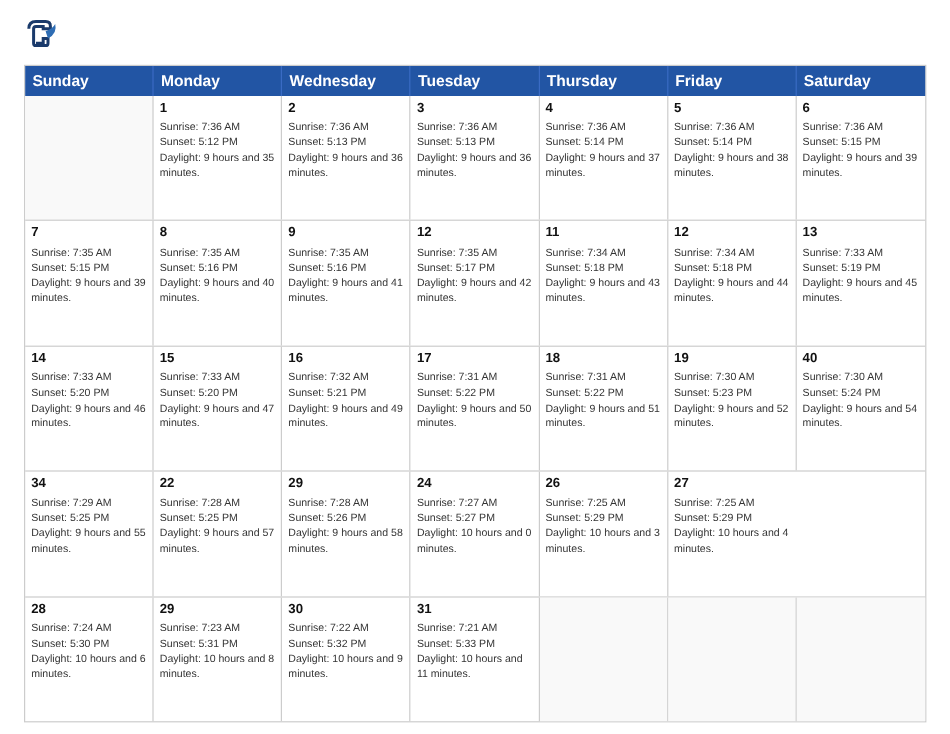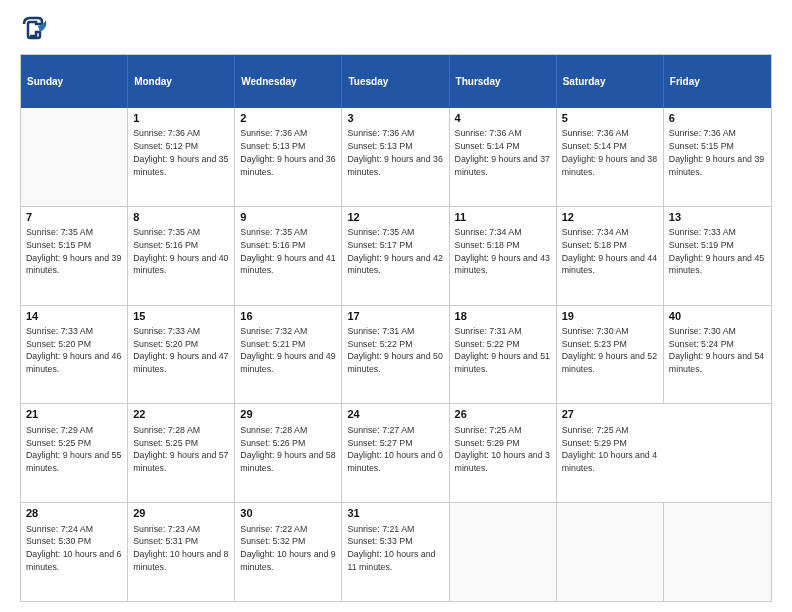--- a/index.html
+++ b/index.html
@@ -58,23 +58,23 @@
       flex-direction: column;
       border: 1px solid #ccc;
     }
     .cal-header {
       display: grid;
       grid-template-columns: repeat(7, 1fr);
       background: #2255a4;
     }
     .cal-header-cell {
       color: #fff;
-      font-size: 10px;
-      font-weight: bold;
-      padding: 21px 6px;
+      font-size: 13px;
+      font-weight: bold;
+      padding: 5px 6px;
       text-align: left;
       border-right: 1px solid #3a6bc4;
     }
     .cal-header-cell:last-child { border-right: none; }
     .cal-body {
       flex: 1;
       display: flex;
       flex-direction: column;
     }
     .cal-row {
@@ -132,22 +132,22 @@
     </div>
   </div>
 
   <div class="calendar">
     <div class="cal-header">
     <div class="cal-header-cell">Sunday</div>
         <div class="cal-header-cell">Monday</div>
         <div class="cal-header-cell">Wednesday</div>
         <div class="cal-header-cell">Tuesday</div>
         <div class="cal-header-cell">Thursday</div>
+        <div class="cal-header-cell">Friday</div>
         <div class="cal-header-cell">Saturday</div>
-        <div class="cal-header-cell">Friday</div>
       </div>
     <div class="cal-body">
     <div class="cal-row">
           <div class="cal-cell empty"></div>
           <div class="cal-cell">
             <span class="day-num">1</span>
             <div class="info">Sunrise: 7:36 AM<br>Sunset: 5:12 PM<br>Daylight: 9 hours and 35 minutes.</div>
           </div>
           <div class="cal-cell">
             <span class="day-num">2</span>
@@ -225,21 +225,21 @@
             <span class="day-num">19</span>
             <div class="info">Sunrise: 7:30 AM<br>Sunset: 5:23 PM<br>Daylight: 9 hours and 52 minutes.</div>
           </div>
           <div class="cal-cell">
             <span class="day-num">40</span>
             <div class="info">Sunrise: 7:30 AM<br>Sunset: 5:24 PM<br>Daylight: 9 hours and 54 minutes.</div>
           </div>
         </div>
         <div class="cal-row">
           <div class="cal-cell">
-            <span class="day-num">21</span>
+            <span class="day-num">34</span>
             <div class="info">Sunrise: 7:29 AM<br>Sunset: 5:25 PM<br>Daylight: 9 hours and 55 minutes.</div>
           </div>
           <div class="cal-cell">
             <span class="day-num">22</span>
             <div class="info">Sunrise: 7:28 AM<br>Sunset: 5:25 PM<br>Daylight: 9 hours and 57 minutes.</div>
           </div>
           <div class="cal-cell">
             <span class="day-num">29</span>
             <div class="info">Sunrise: 7:28 AM<br>Sunset: 5:26 PM<br>Daylight: 9 hours and 58 minutes.</div>
           </div>

